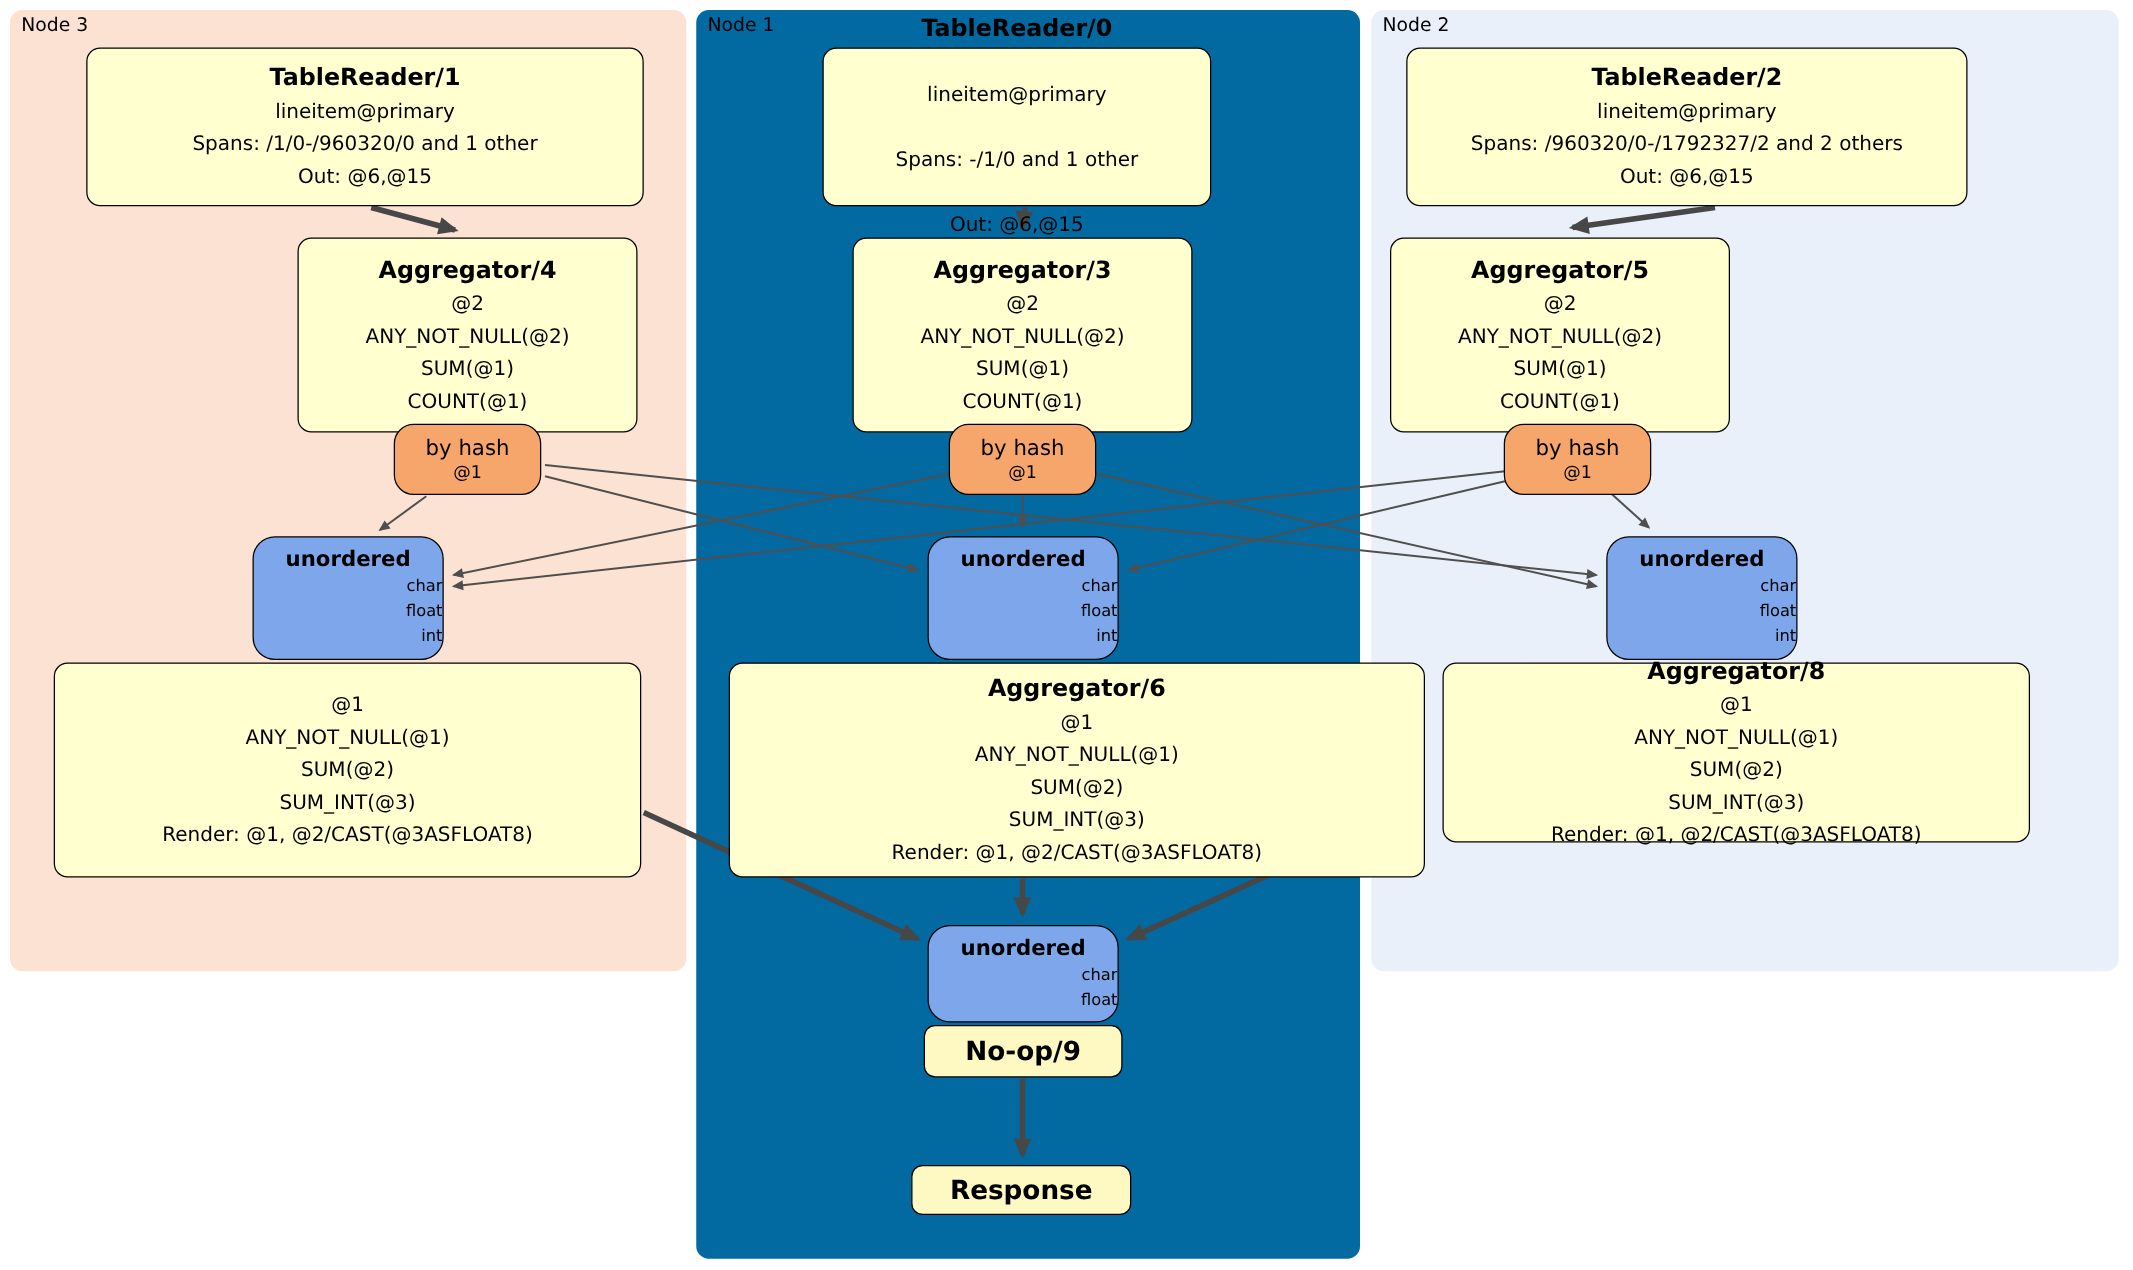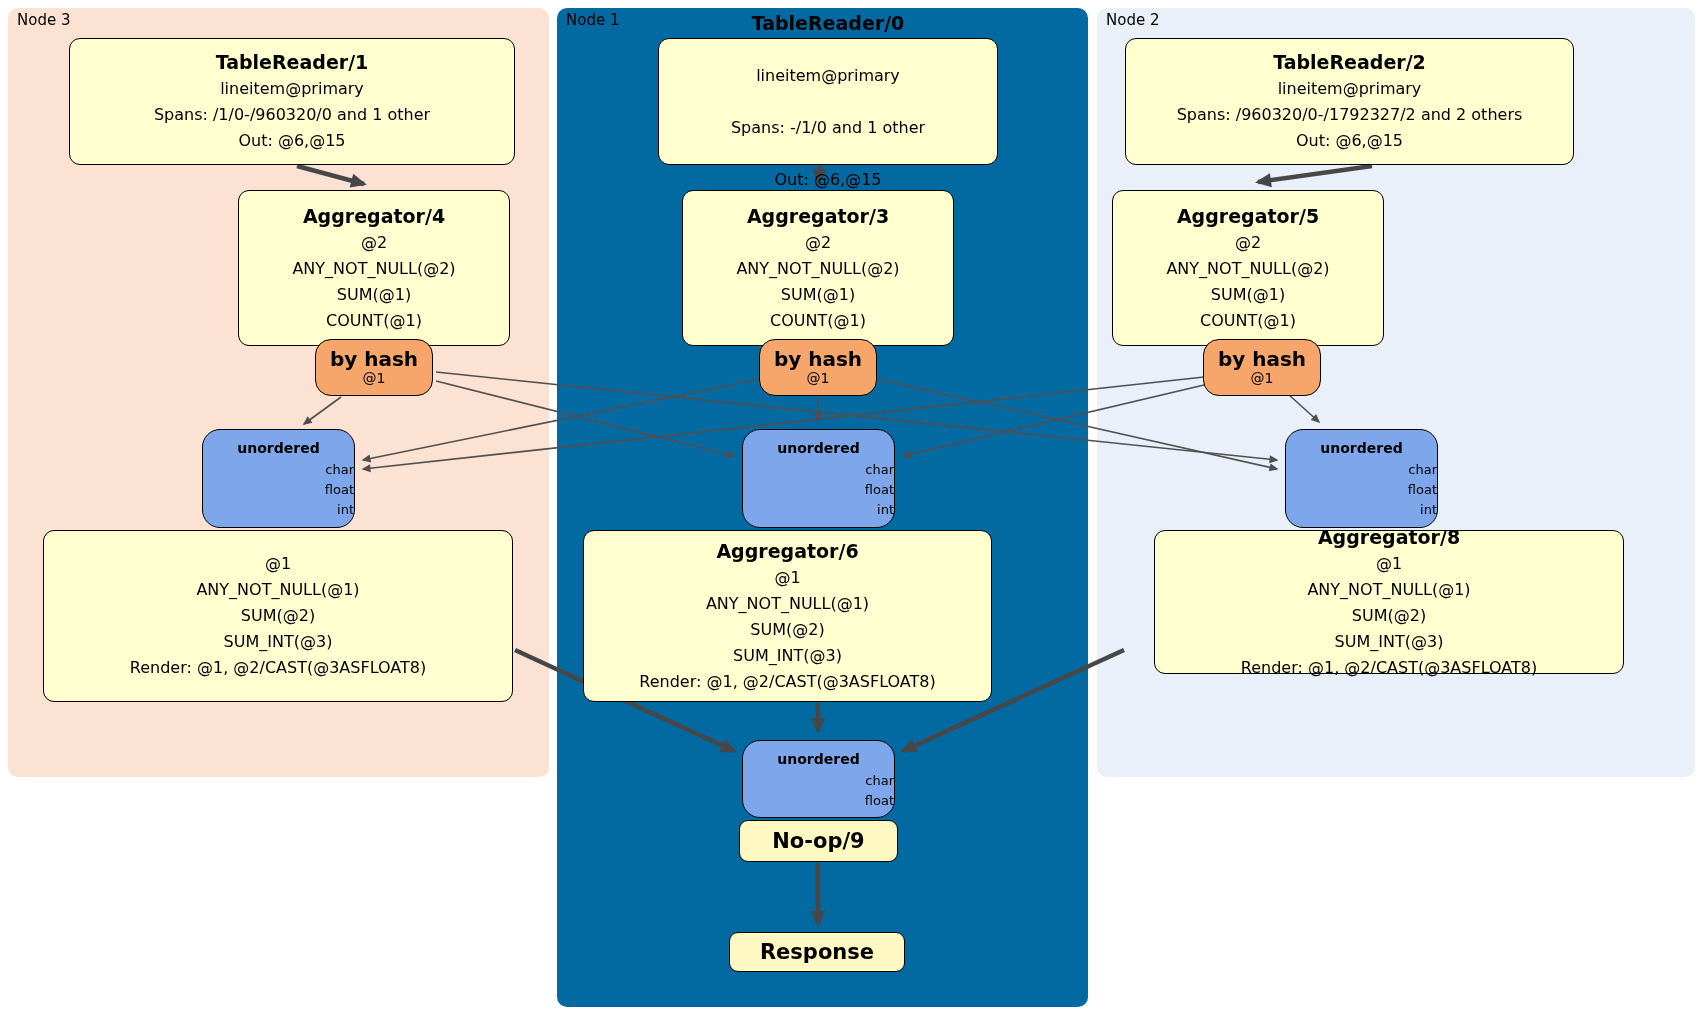--- a/index.html
+++ b/index.html
@@ -24,48 +24,48 @@
   }
   .ptitle { font-weight:bold; font-size:19px; line-height:27px; }
   .pline  { font-size:16px; line-height:26px; white-space:nowrap; }
 
   .router {
     position:absolute; z-index:3; box-sizing:border-box;
     background:#f6a66b; border:1.6px solid #000; border-radius:16px;
     display:flex; flex-direction:column; justify-content:center;
     text-align:center;
   }
-  .rtitle { font-weight:bold; font-size:20px; line-height:21px; }
+  .rtitle { font-weight:normal; font-size:17px; line-height:21px; }
   .rsub   { font-size:14px; line-height:17px; }
 
   .sync {
     position:absolute; z-index:2; box-sizing:border-box;
     background:#7da7ea; border:1.6px solid #000; border-radius:18px;
     display:flex; flex-direction:column; justify-content:center;
     text-align:center;
   }
-  .stitle { font-weight:bold; font-size:14px; line-height:23px; }
+  .stitle { font-weight:bold; font-size:17px; line-height:23px; }
   .sline  { font-size:13px; line-height:20px;text-align:right; }
 
   .leafbox {
     position:absolute; z-index:2; box-sizing:border-box;
     background:#fef9c3; border:1.6px solid #000; border-radius:9px;
     display:flex; align-items:center; justify-content:center;
     font-weight:bold; font-size:21px;text-align:center;
   }
 
   
   .tr1  { left:69px;   top:38px;  width:446px; height:127px; }
-  .tr0  { left:658px;  top:38px;  width:340px; height:127px;gap:26px; }
+  .tr0  { left:658px;  top:38px;  width:311px; height:127px;gap:26px; }
   .tr2  { left:1125px; top:38px;  width:449px; height:127px; }
   .agg4 { left:238px;  top:190px; width:272px; height:156px; }
   .agg3 { left:682px;  top:190px; width:272px; height:156px; }
   .agg5 { left:1112px; top:190px; width:272px; height:156px; }
   .agg7 { left:43px;   top:530px; width:470px; height:172px; }
-  .agg6 { left:583px;  top:530px; width:409px; height:172px; }
+  .agg6 { left:583px;  top:530px; width:557px; height:172px; }
   .agg8 { left:1154px; top:530px; width:470px; height:144px; }
   .r4   { left:315px;  top:339px; width:118px; height:57px; }
   .r3   { left:759px;  top:339px; width:118px; height:57px; }
   .r5   { left:1203px; top:339px; width:118px; height:57px; }
   .s7   { left:202px;  top:429px; width:153px; height:99px; }
   .s6   { left:742px;  top:429px; width:153px; height:99px; }
   .s8   { left:1285px; top:429px; width:153px; height:99px; }
   .sf   { left:742px;  top:740px; width:153px; height:78px; }
   .noop { left:739px;  top:820px; width:159px; height:42px; }
   .resp { left:729px;  top:932px; width:176px; height:40px; }

